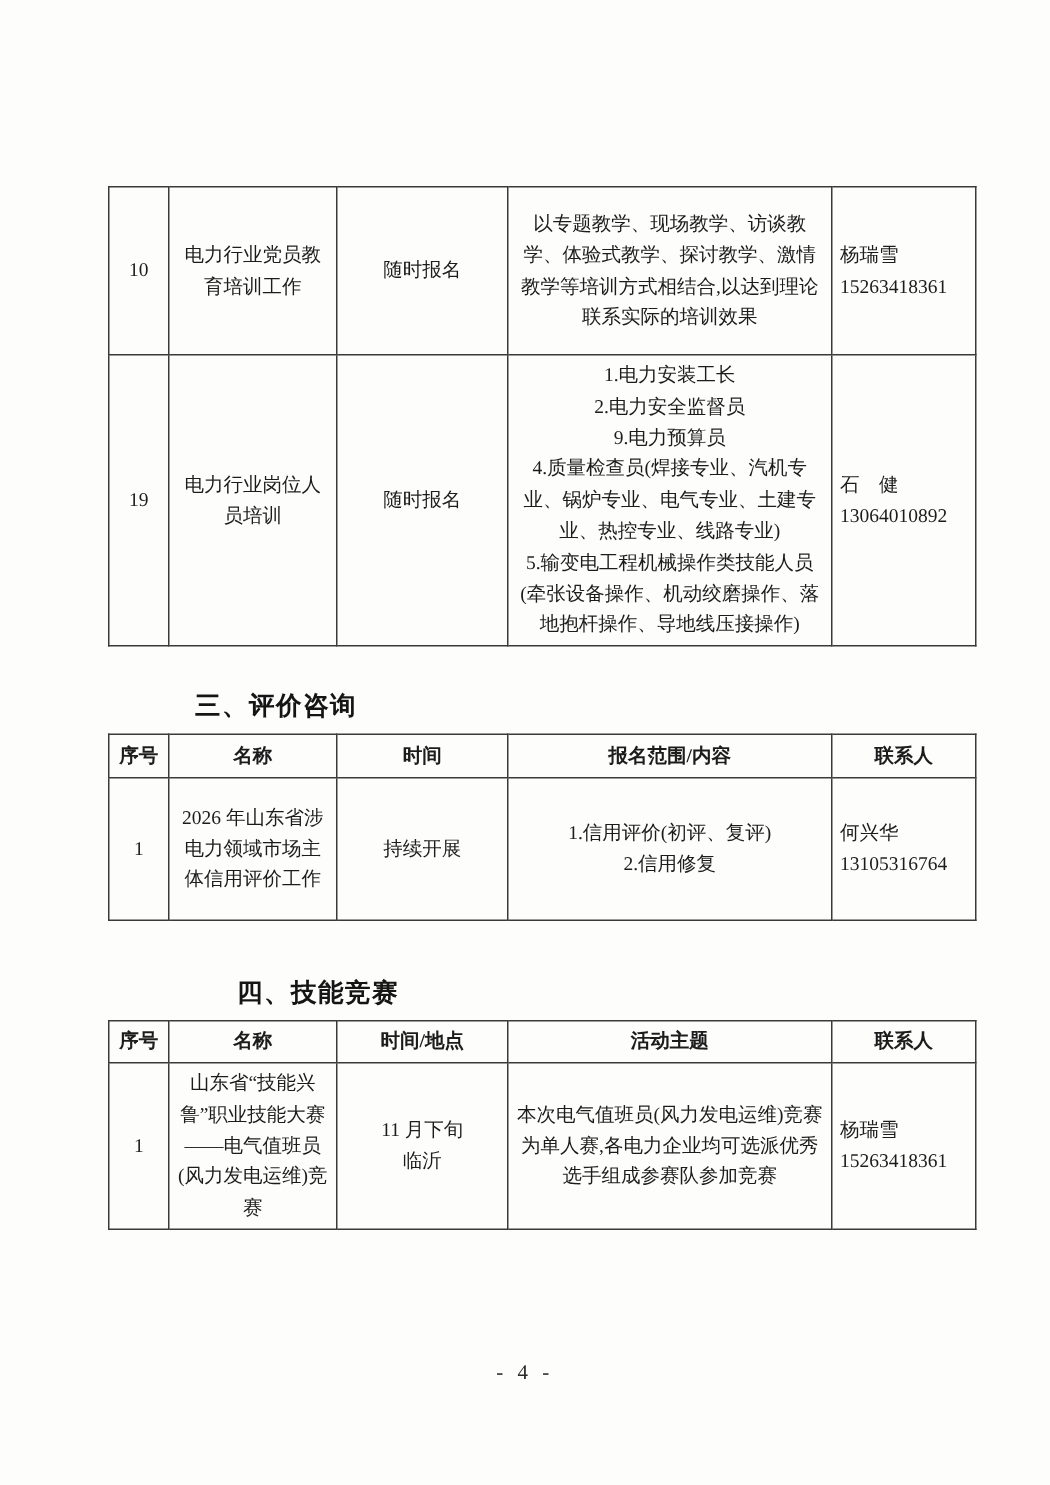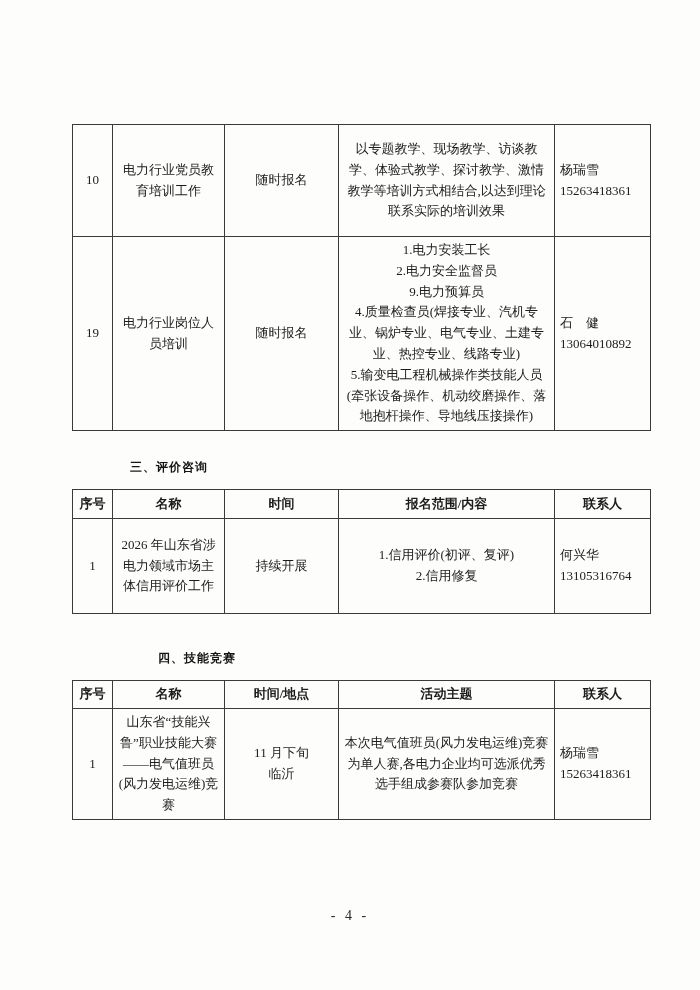--- a/index.html
+++ b/index.html
@@ -34,21 +34,21 @@
     padding: 2px 4px;
     margin-top: 11px;
   }
   td.c-seq     { text-align: center; }
   td.c-name    { text-align: center; padding: 3px 7px; }
   td.c-time    { text-align: center; }
   td.c-content { text-align: center; padding: 3px 6px; }
   td.c-contact { text-align: left; }
   .section-title {
     position: absolute;
-    font-size: 12px;
+    font-size: 17px;
     font-weight: bold;
     color: #151515;
     letter-spacing: 1px;
     white-space: nowrap;
   }
   .page-footer {
     position: absolute;
     top: 908px;
     left: 0;
     width: 100%;

